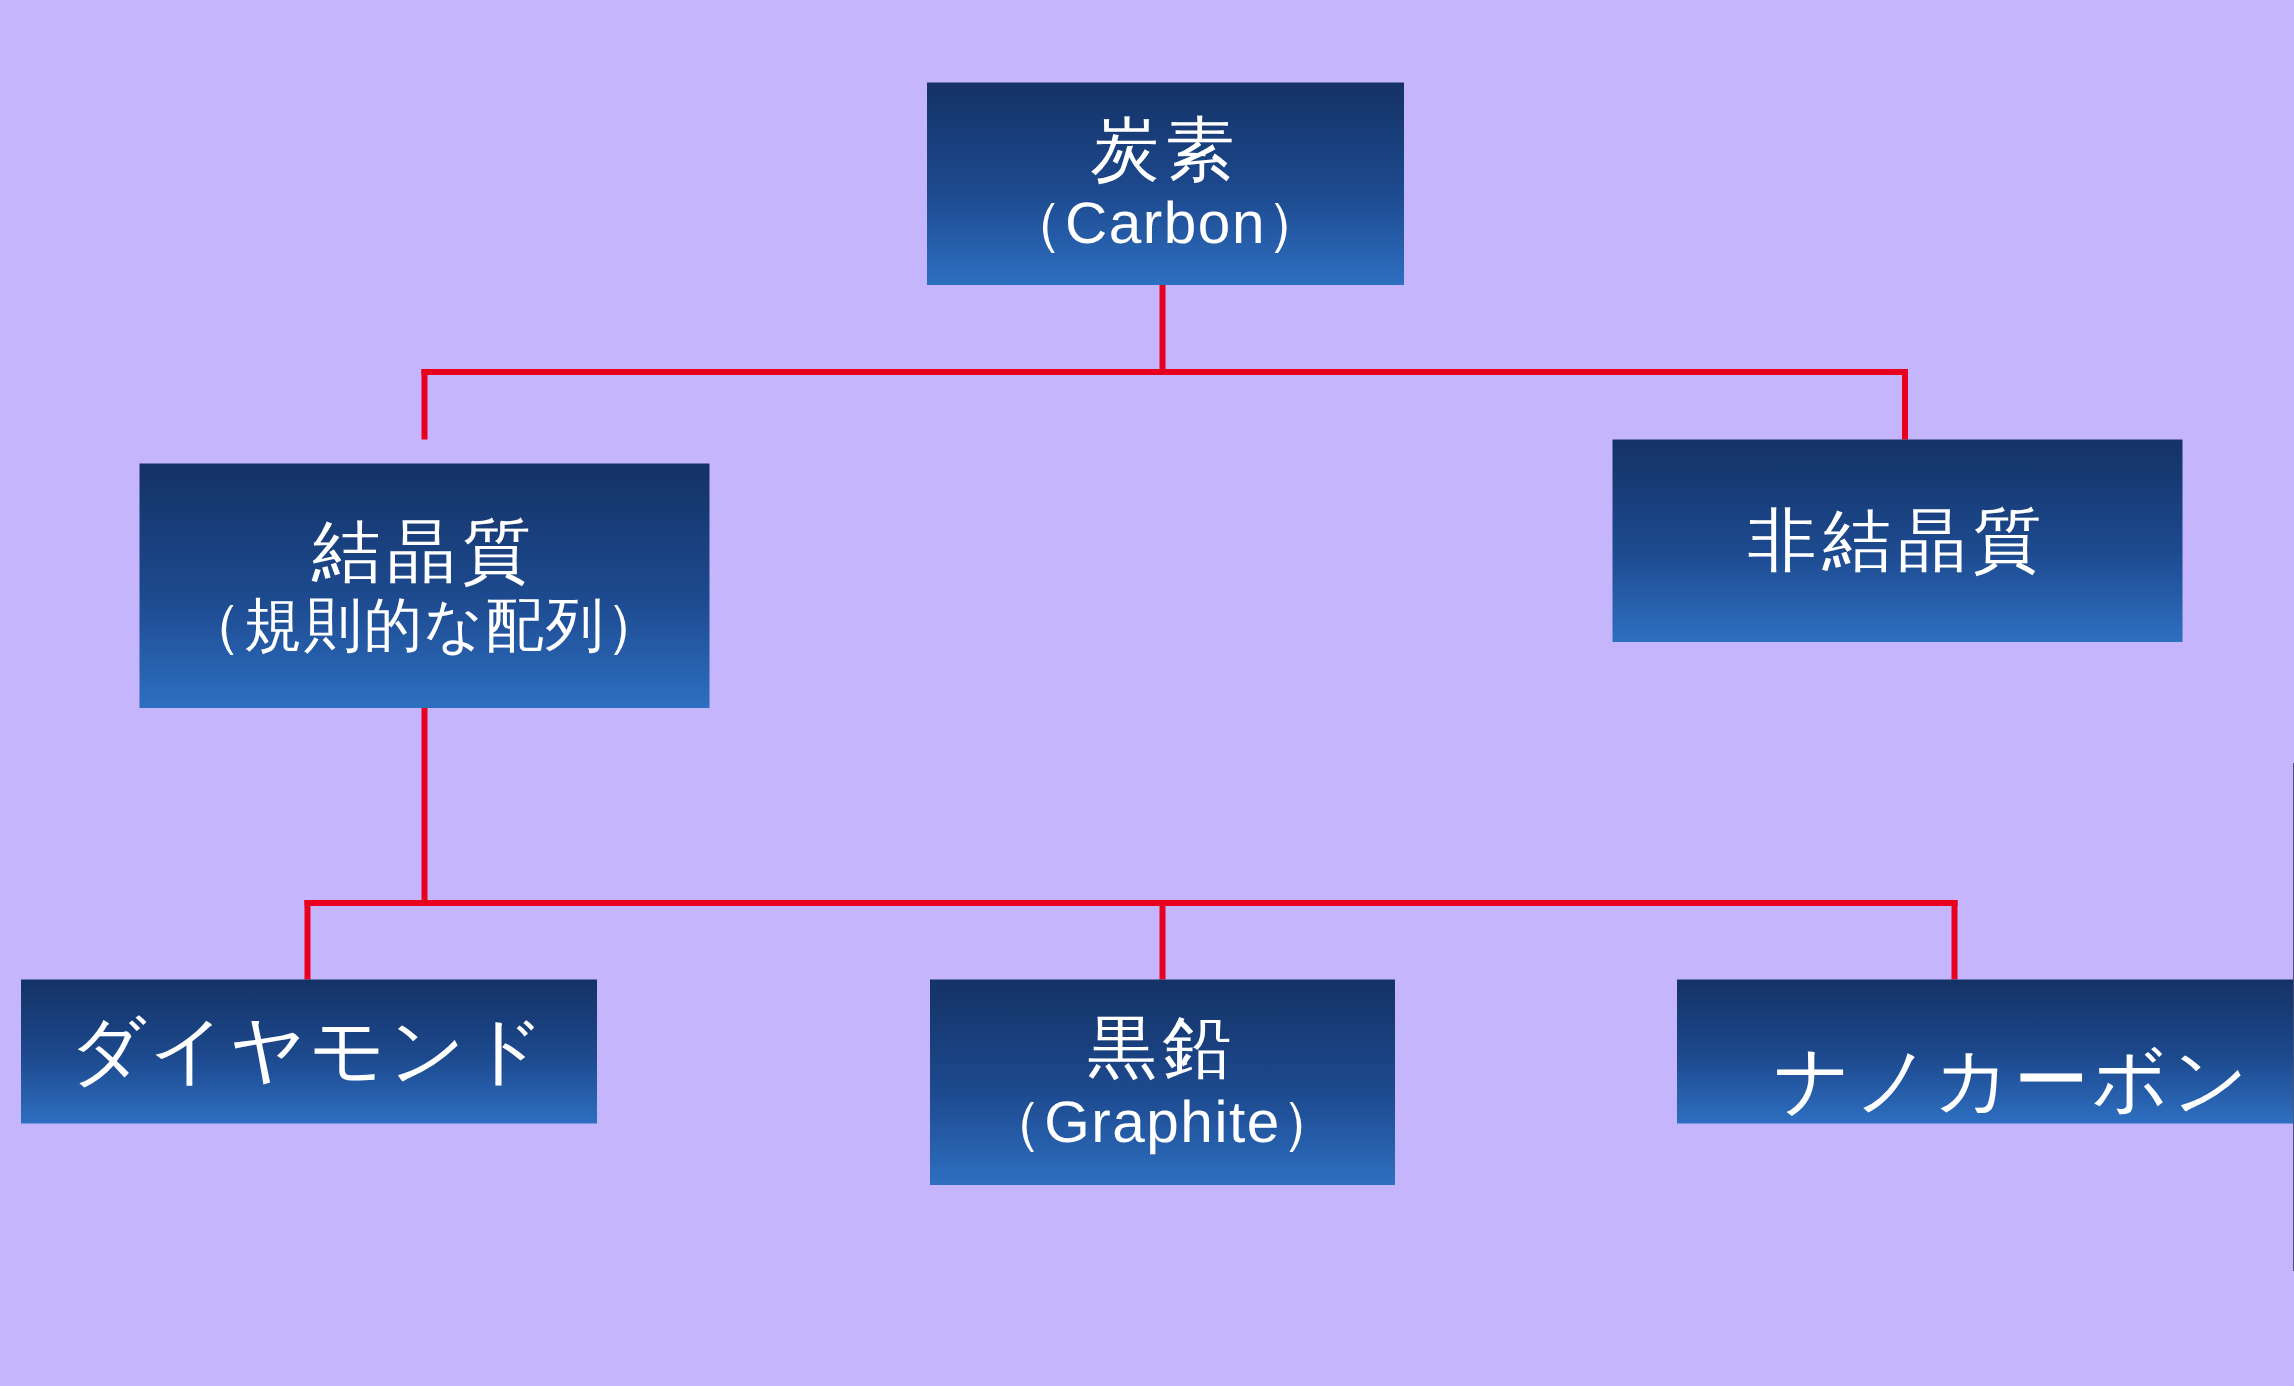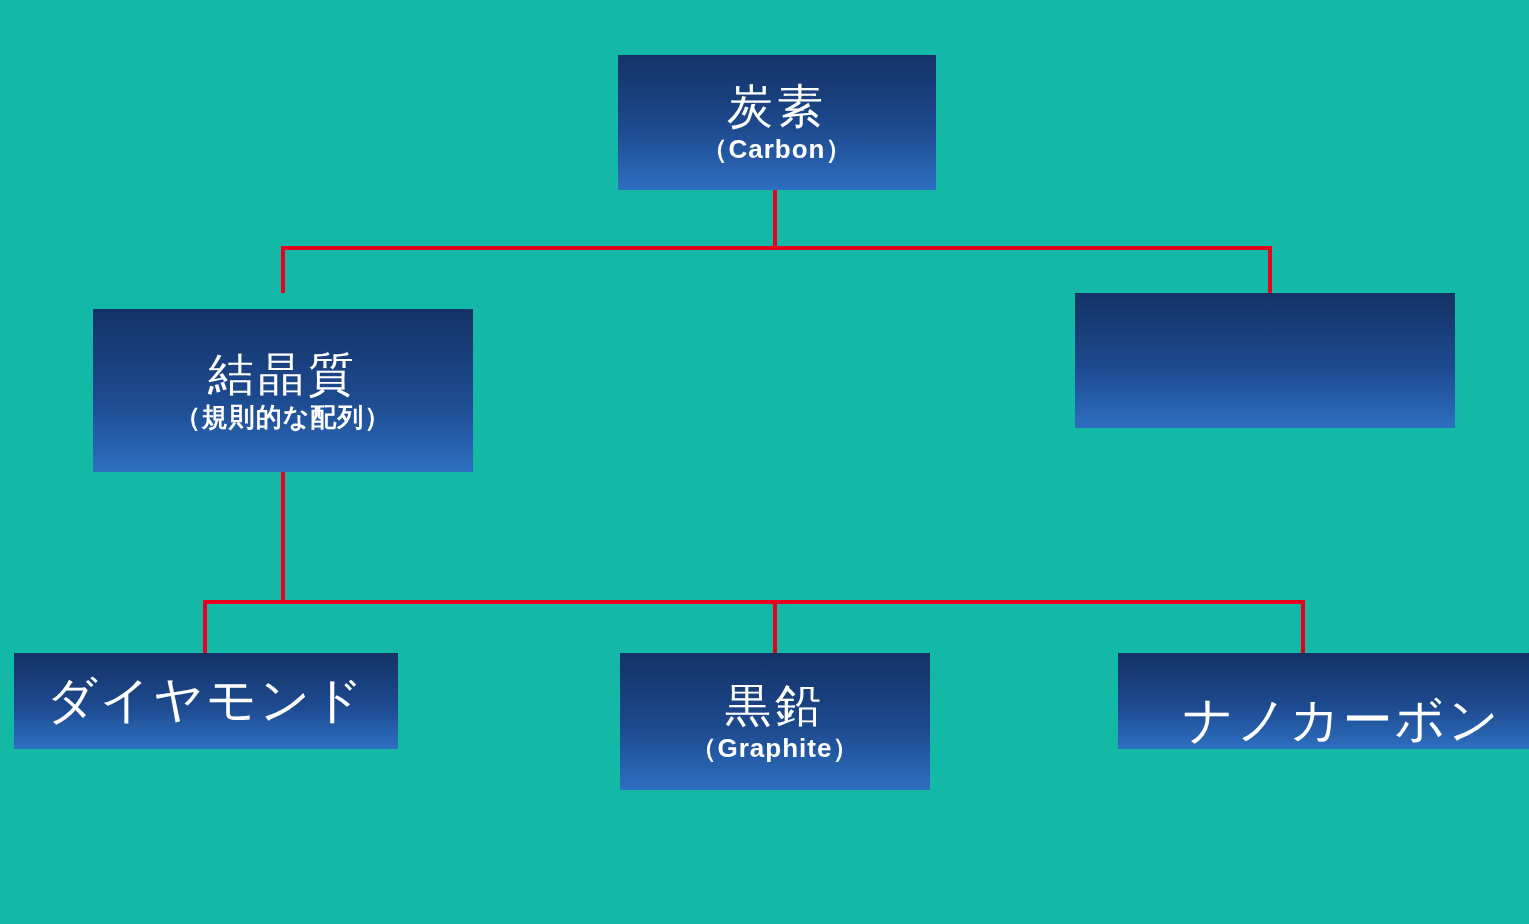--- a/index.html
+++ b/index.html
@@ -7,43 +7,43 @@
     padding: 0;
     background: #000;
   }
   body {
     font-family: "Liberation Sans", "DejaVu Sans", sans-serif;
   }
   .canvas {
     position: relative;
     width: 1529px;
     height: 924px;
-    background: #14b8a6;
+    background: #c4b5fd;
     overflow: hidden;
   }
   .node {
     position: absolute;
     background: linear-gradient(180deg, #143266 0%, #1d4a8f 55%, #2e6fc1 100%);
     color: #ffffff;
     display: flex;
     flex-direction: column;
     align-items: center;
     justify-content: center;
     text-align: center;
     box-sizing: border-box;
     line-height: 1.15;
   }
   .node .main {
     font-size: 46px;
     font-weight: 500;
     letter-spacing: 4px;
   }
   .node .sub {
-    font-size: 26px;
-    font-weight: 700;
+    font-size: 39px;
+    font-weight: 400;
     letter-spacing: 1px;
     margin-top: 2px;
   }
   .node.big-main .main {
     font-size: 50px;
     letter-spacing: 2px;
   }
   .line {
     position: absolute;
     background: #e8001e;
@@ -88,20 +88,21 @@
     <div class="main">炭素</div>
     <div class="sub">（Carbon）</div>
   </div>
 
   <div class="node" id="node-crystalline">
     <div class="main">結晶質</div>
     <div class="sub">（規則的な配列）</div>
   </div>
 
   <div class="node" id="node-amorphous">
+    <div class="main">非結晶質</div>
   </div>
 
   <div class="node" id="node-graphite">
     <div class="main">黒鉛</div>
     <div class="sub">（Graphite）</div>
   </div>
 
   <div class="node big-main" id="node-diamond">
     <div class="main">ダイヤモンド</div>
   </div>

